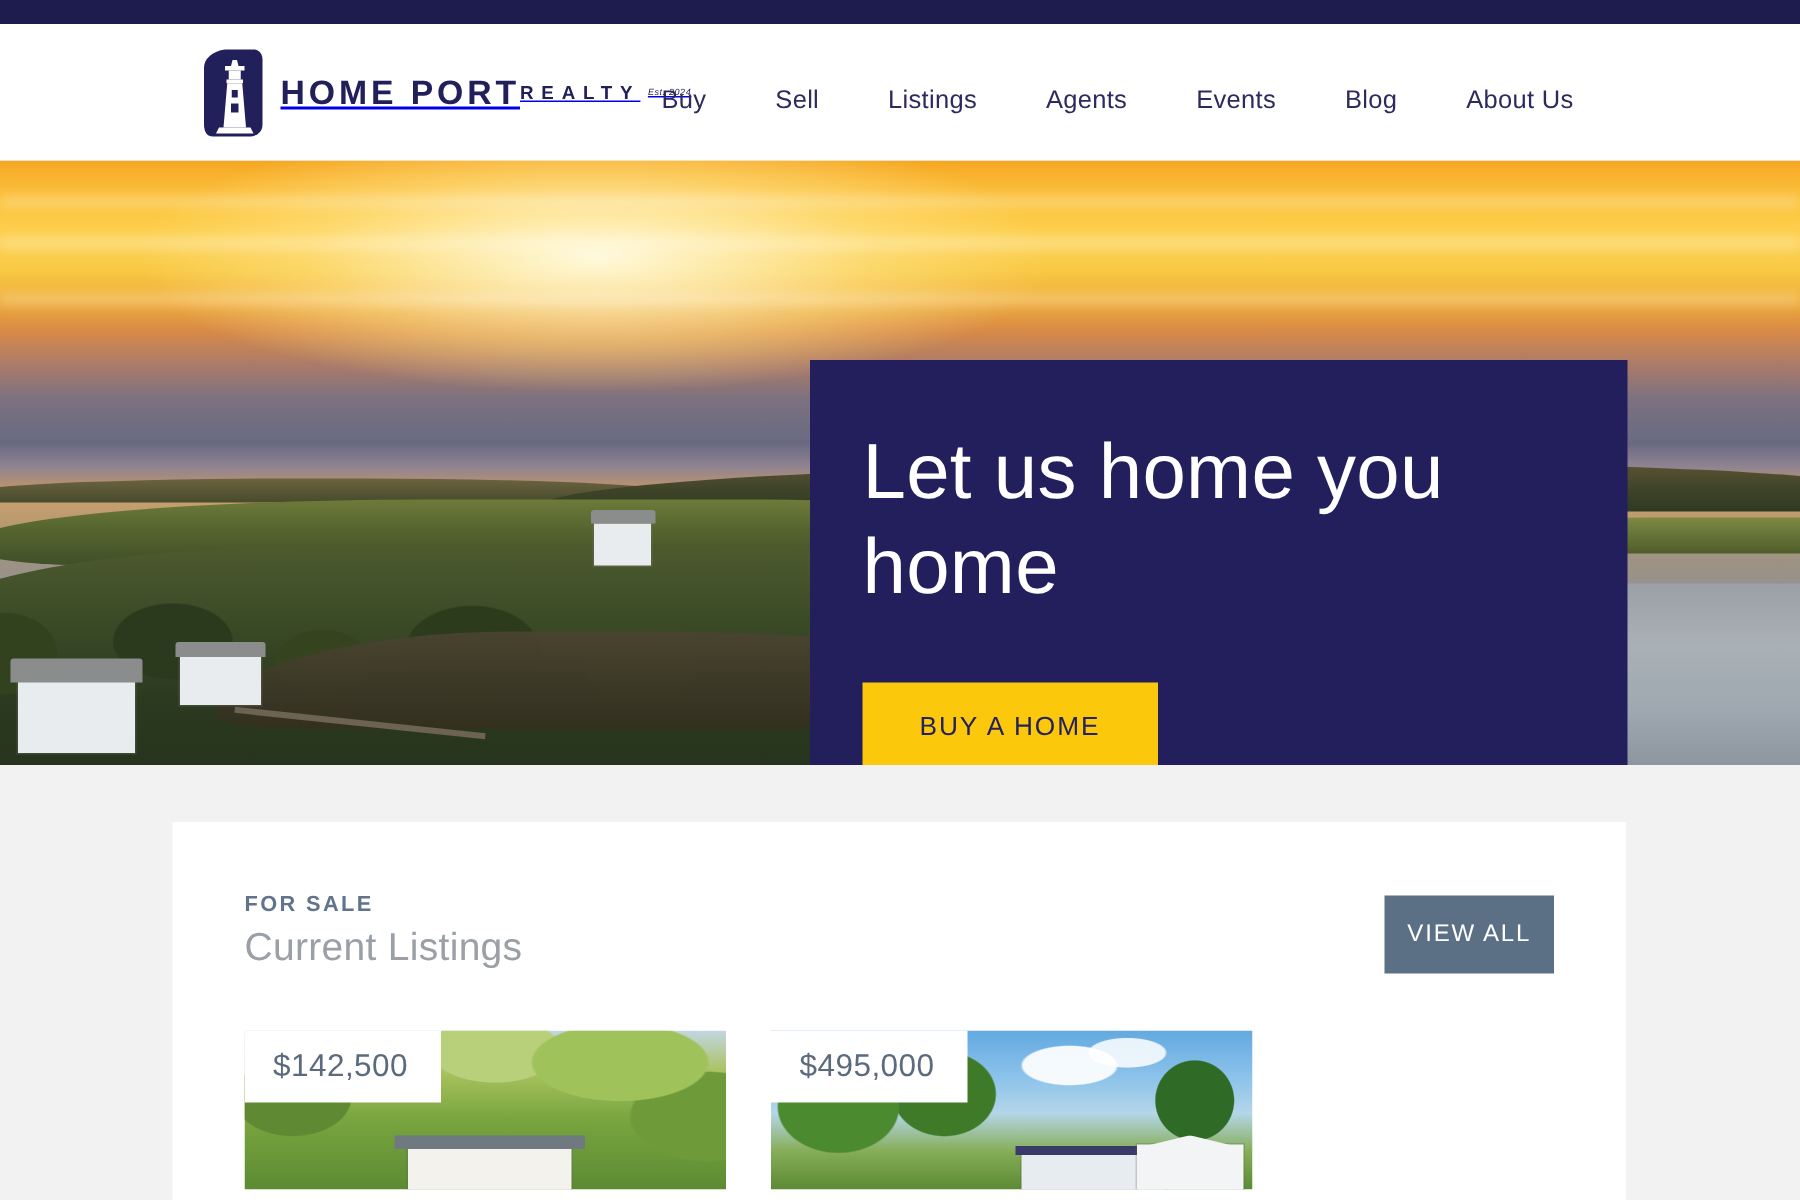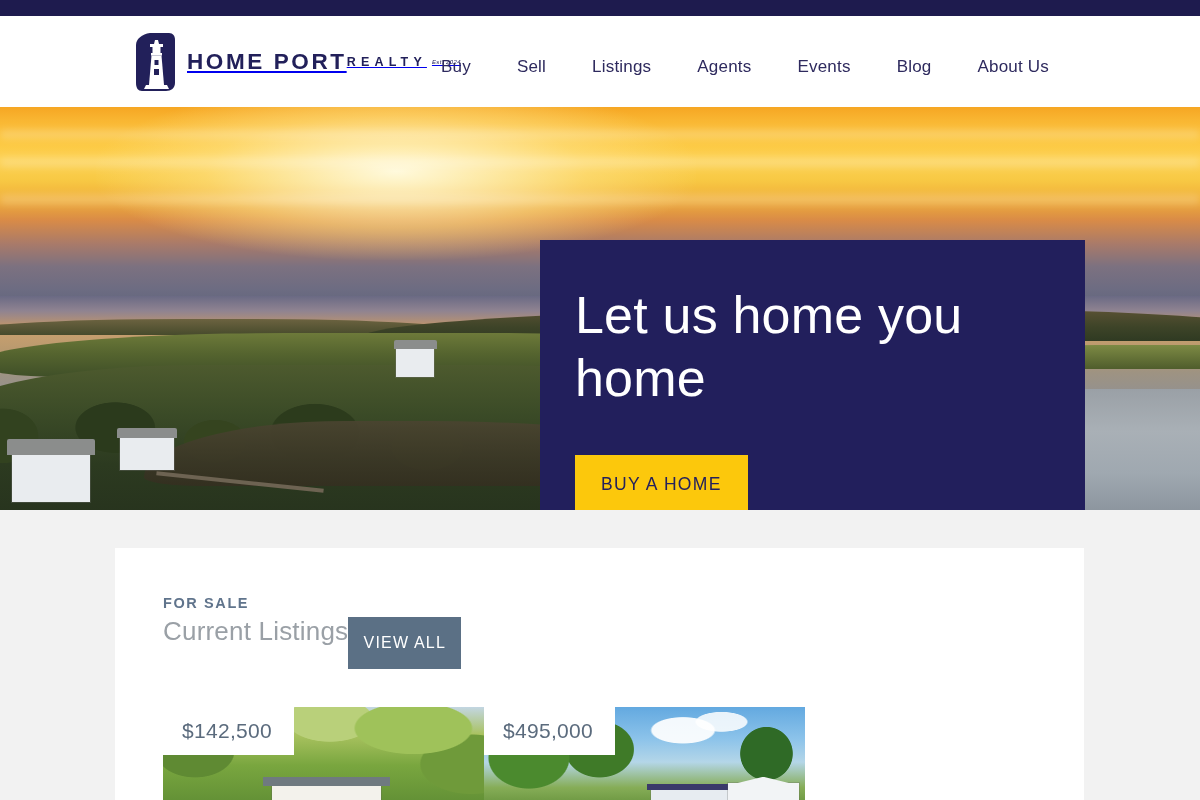--- a/index.html
+++ b/index.html
@@ -157,51 +157,51 @@
   .hero-title {
     color:#ffffff; font-weight:300; font-size:52px; line-height:1.22;
     letter-spacing:.2px; max-width:430px;
   }
   .hero-buttons { display:flex; gap:32px; margin-top:44px; }
   .btn-yellow {
     background:#fcc80c; color:#24215c;
     border:none; cursor:pointer;
     font-family:"Liberation Sans", sans-serif;
     font-size:17.5px; letter-spacing:1.3px; font-weight:400;
-    padding:0 26px; height:59px; display:flex; align-items:center;
+    padding:0 38px; height:59px; display:flex; align-items:center;
     white-space:nowrap;
   }
 
   
   .section { background:#f2f2f2; width:100%; height:306px; position:relative; }
   .panel {
     position:absolute; left:115px; top:38px;
     width:969px; background:#ffffff; min-height:268px;
     padding:47px 48px 0 48px;
   }
   .panel-head {
-    display:flex; align-items:flex-start; justify-content:flex-start;
+    display:flex; align-items:flex-start; justify-content:space-between;
   }
   .eyebrow {
     color:#60748c; font-size:14.5px; font-weight:bold;
     letter-spacing:1.6px; margin-bottom:5px;
   }
   .section-title {
     color:#9aa0a6; font-size:26px; font-weight:300; letter-spacing:.2px;
   }
   .btn-viewall {
     background:#5b7085; color:#ffffff; border:none; cursor:pointer;
     font-family:"Liberation Sans", sans-serif;
     font-size:16px; letter-spacing:1.2px;
     width:113px; height:52px; display:flex;
     align-items:center; justify-content:center; white-space:nowrap;
-    margin-top:22px;
-  }
-
-  .cards { display:flex; margin-top:38px; }
+    margin-top:2px;
+  }
+
+  .cards { display:flex; gap:30px; margin-top:38px; }
   .card {
     width:321px; height:106px; position:relative; overflow:hidden;
     cursor:pointer;
   }
   .card-photo { position:absolute; inset:0; }
   .price-badge {
     position:absolute; left:0; top:0; z-index:3;
     background:#ffffff; color:#5b6b7d;
     font-size:21px; font-weight:300; letter-spacing:.3px;
     padding:12px 22px 12px 19px; white-space:nowrap;

